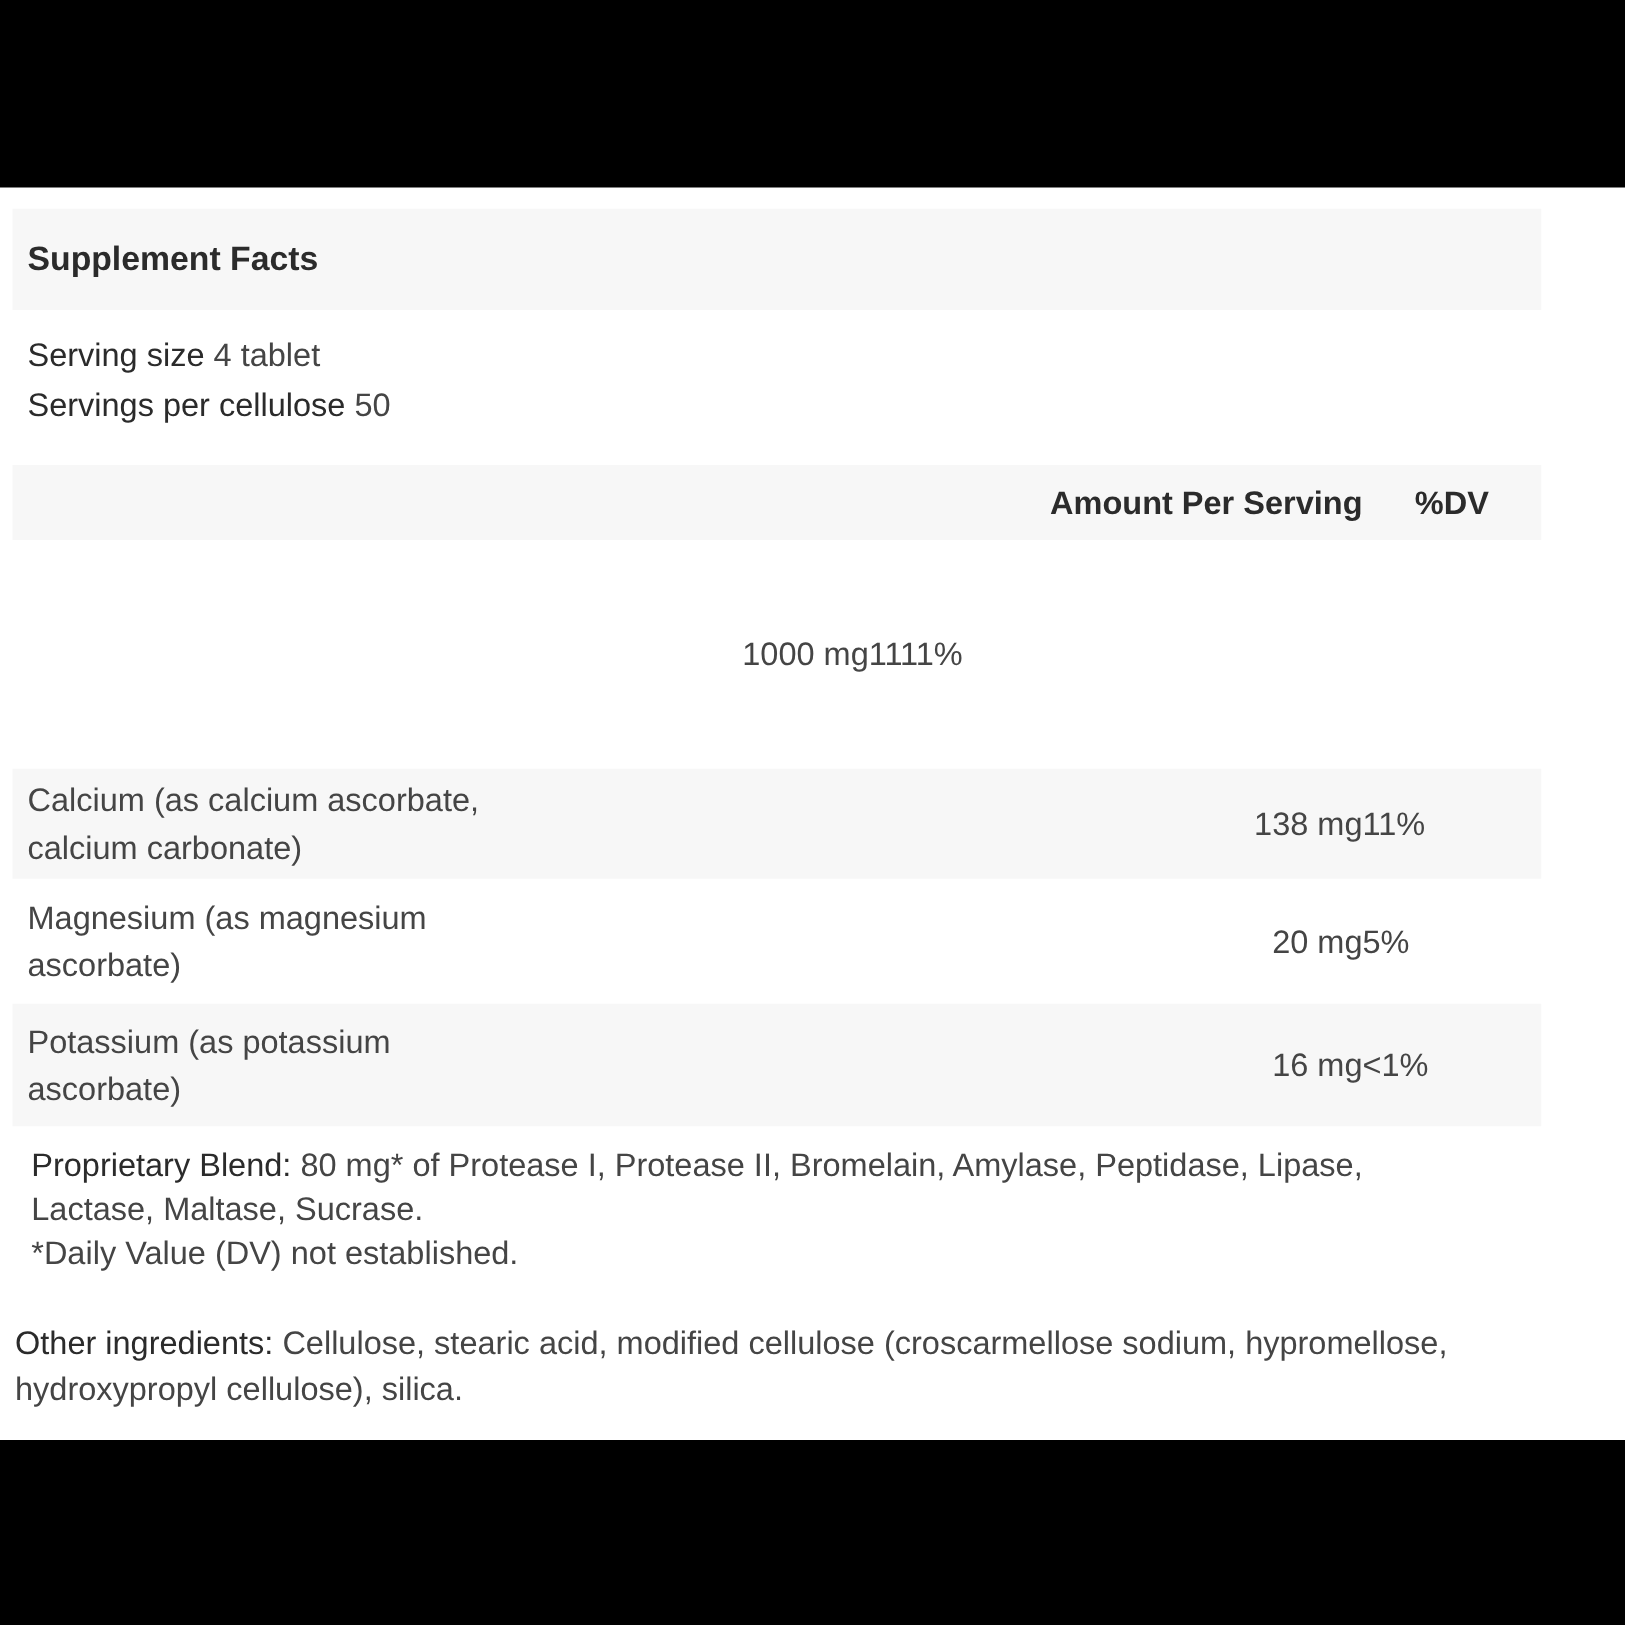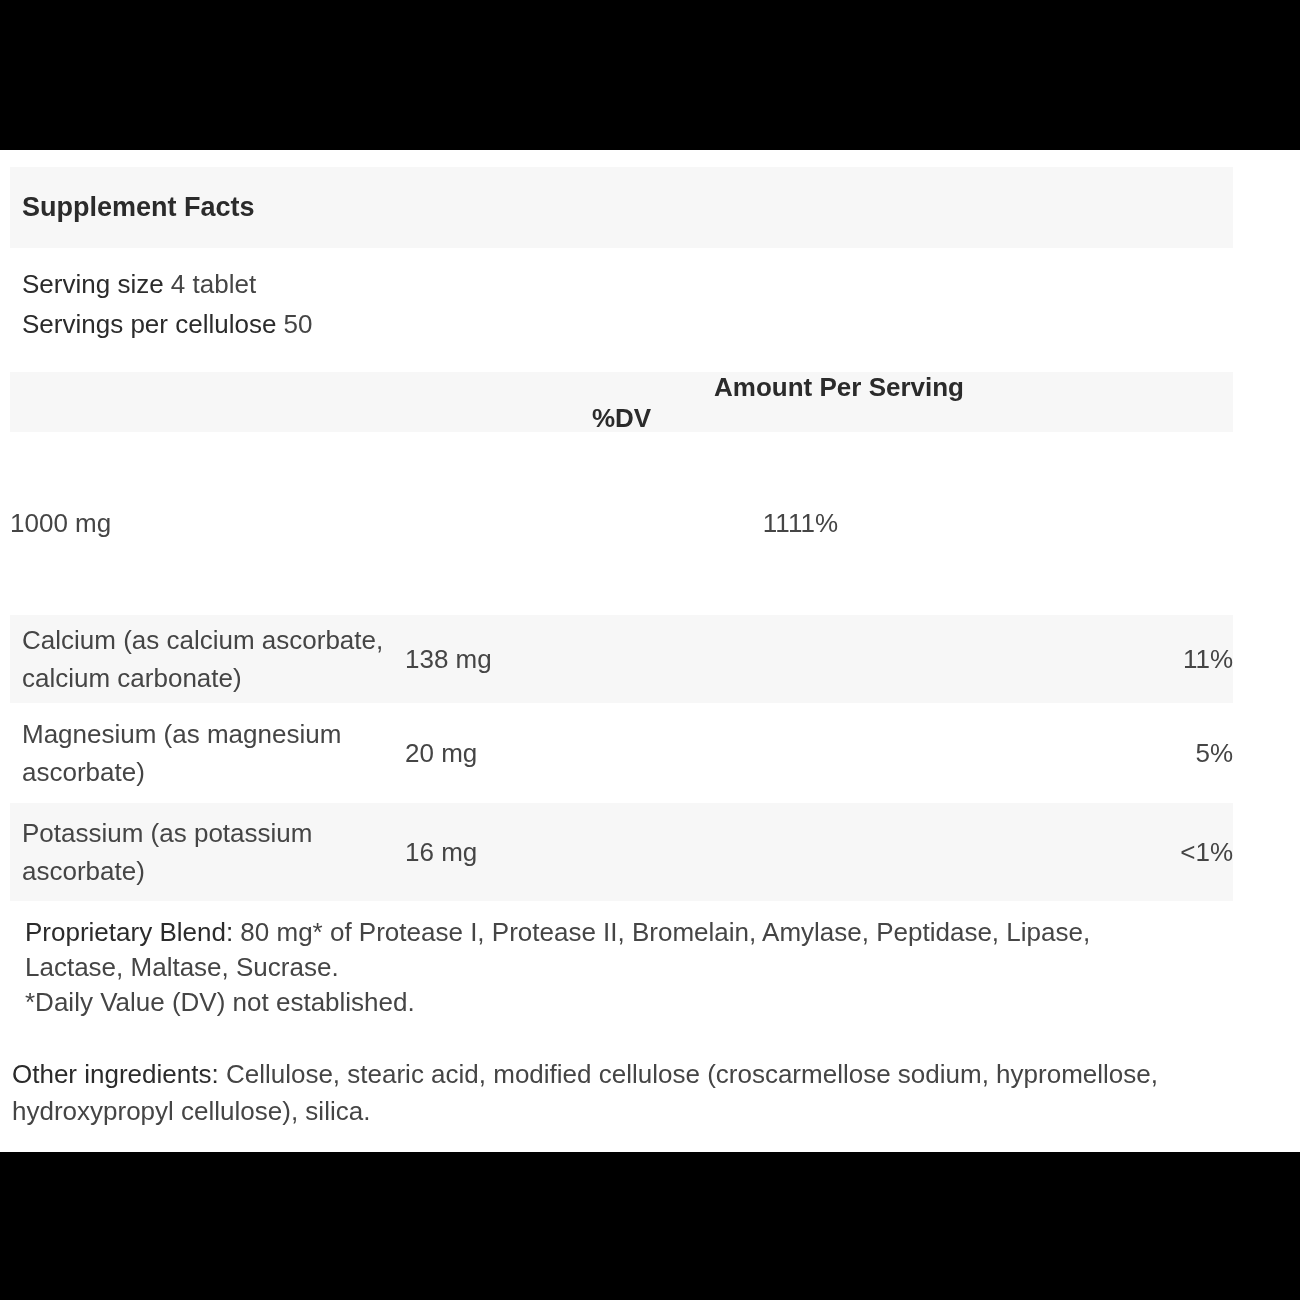--- a/index.html
+++ b/index.html
@@ -31,31 +31,31 @@
     display: flex; align-items: center; padding-left: 12px;
     font-size: 27px; font-weight: bold; color: var(--bold-text);
   }
 
   .serving-block { margin-top: 16px; padding-left: 12px; line-height: 40px; }
   .bold { font-weight: normal; color: var(--bold-text); }
 
   .thead {
     margin-top: 28px; height: 60px; background: var(--band);
     display: flex; align-items: center;
-    font-weight: bold; color: var(--bold-text); flex-direction: column;
+    font-weight: bold; color: var(--bold-text);
   }
   .col-name { width: 395px; }
   .col-amt  { width: 685px; text-align: right; }
   .col-dv   { width: 143px; text-align: center; }
 
   .row { display: flex; align-items: center; }
   .row.shaded { background: var(--band); }
   .row .cell-name { width: 395px; padding-left: 12px; padding-right: 13px; line-height: 38px; }
-  .row .cell-amt  { width: 685px; }
-  .row .cell-dv   { width: 143px; text-align: right; }
+  .row .cell-amt  { width: 685px; text-align: right; }
+  .row .cell-dv   { width: 143px; text-align: left; }
   .row-0 { min-height: 183px; }
   .row-1 { min-height: 88px; }
   .row-2 { min-height: 100px; }
   .row-3 { min-height: 98px; }
 
   .blend { margin-top: 14px; padding-left: 15px; max-width: 1135px; line-height: 35px; }
   .other { margin-top: 36px; padding-left: 2px; max-width: 1212px; line-height: 37px; }
 </style>
 </head>
 <body>

